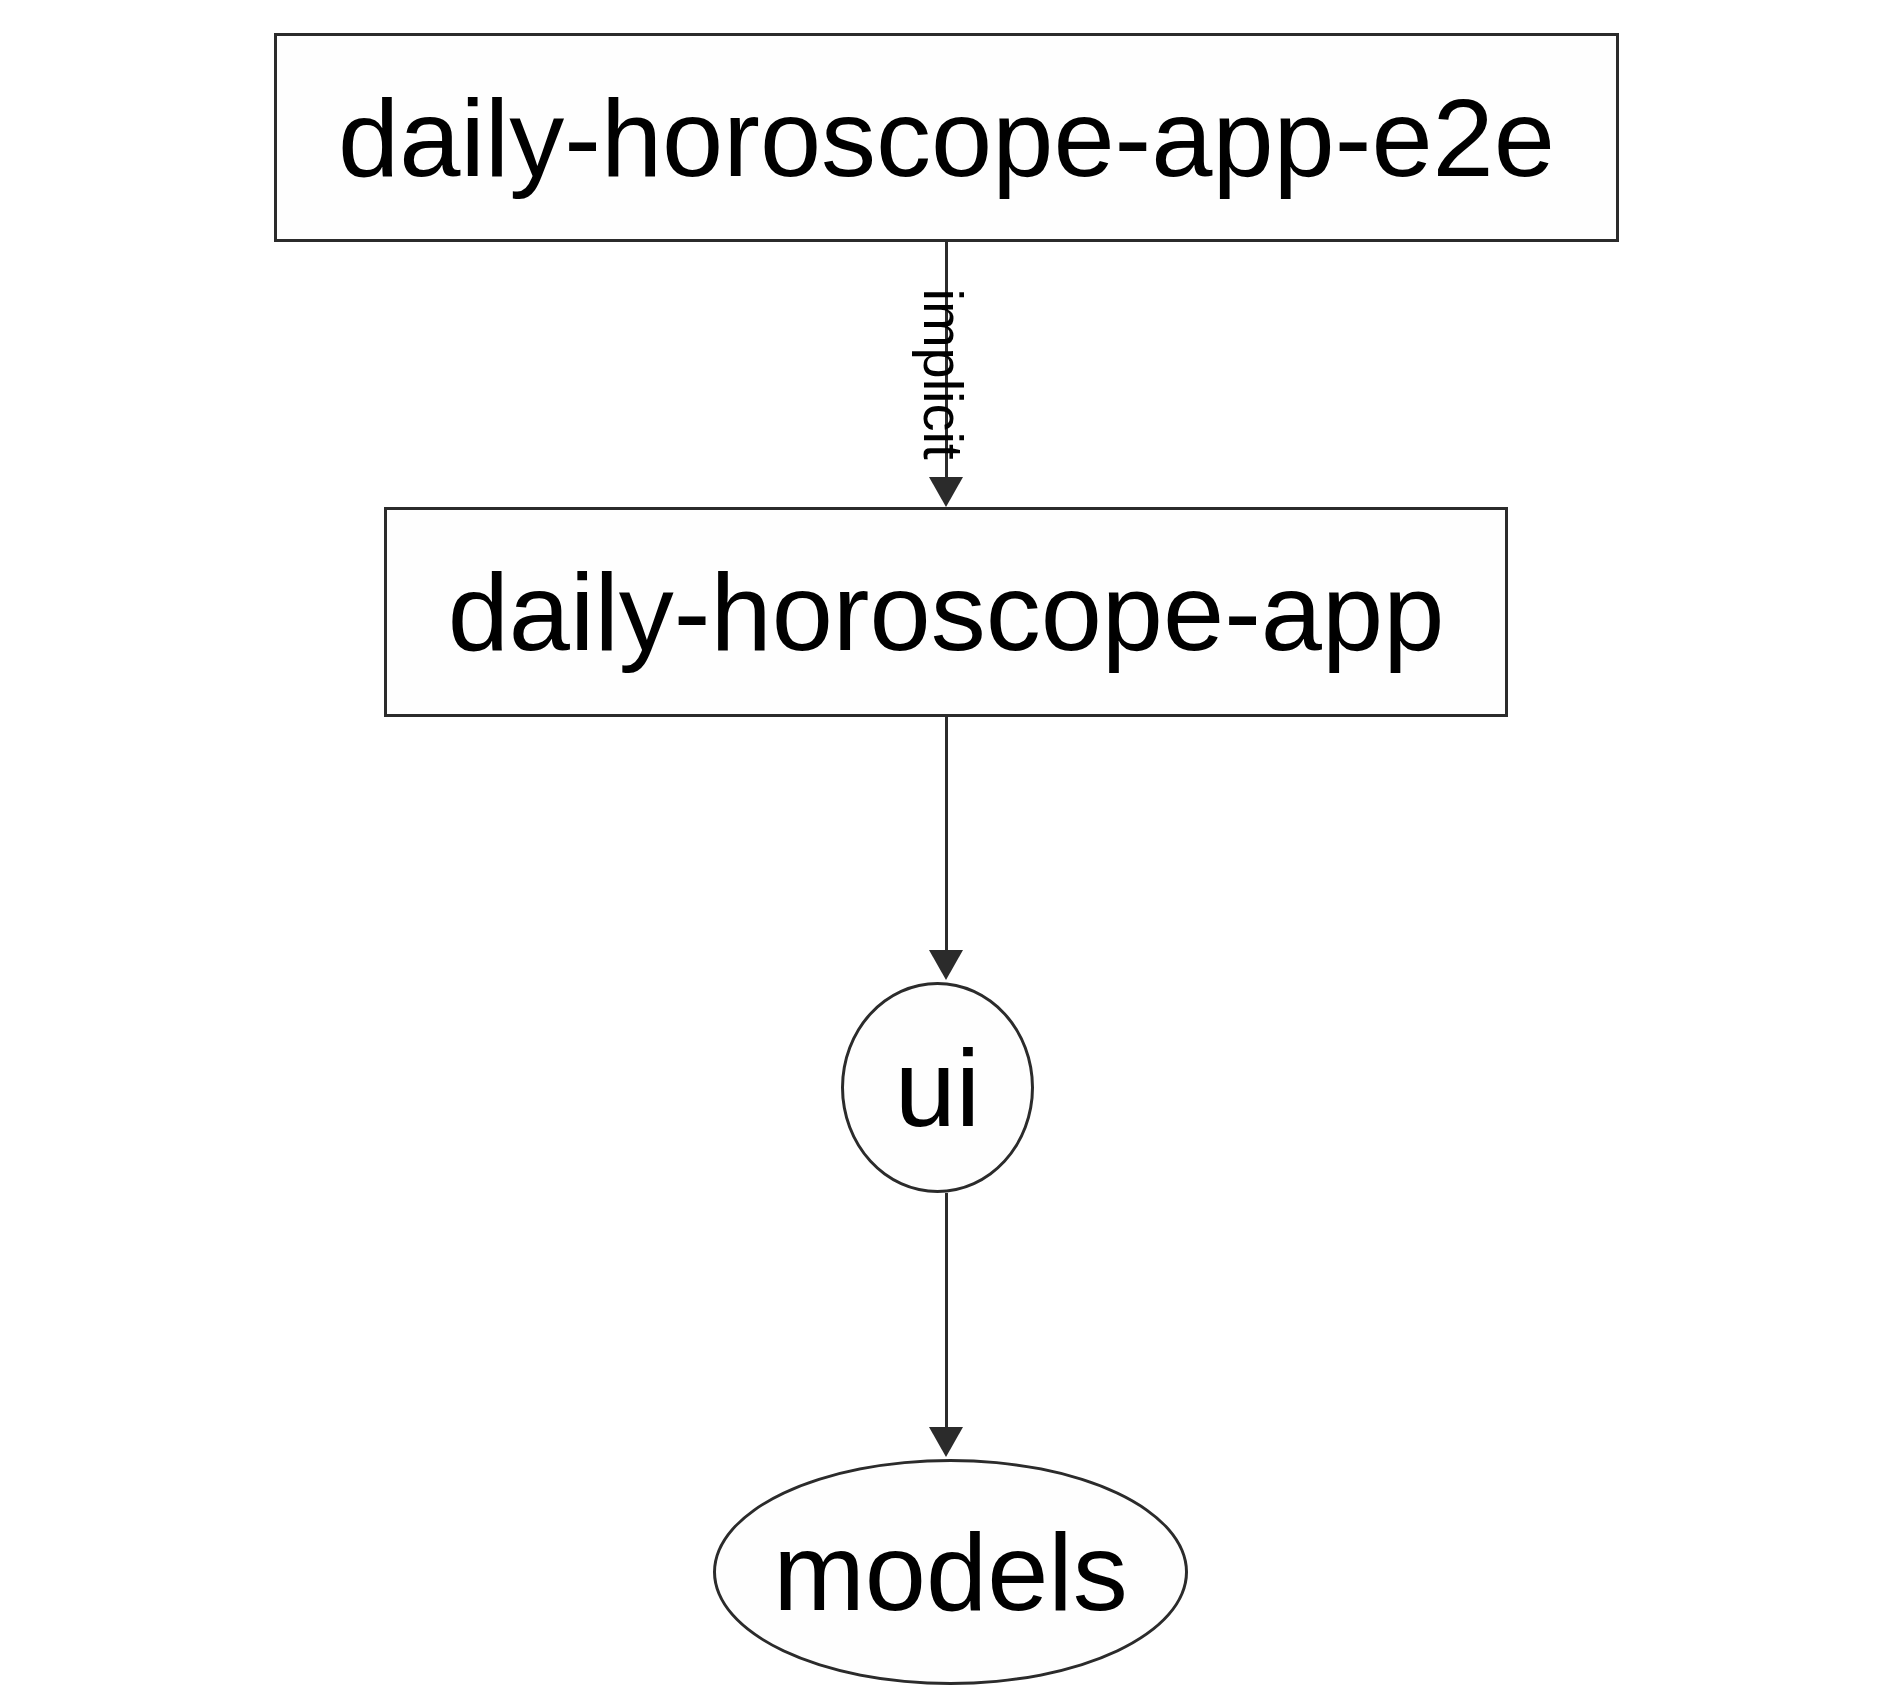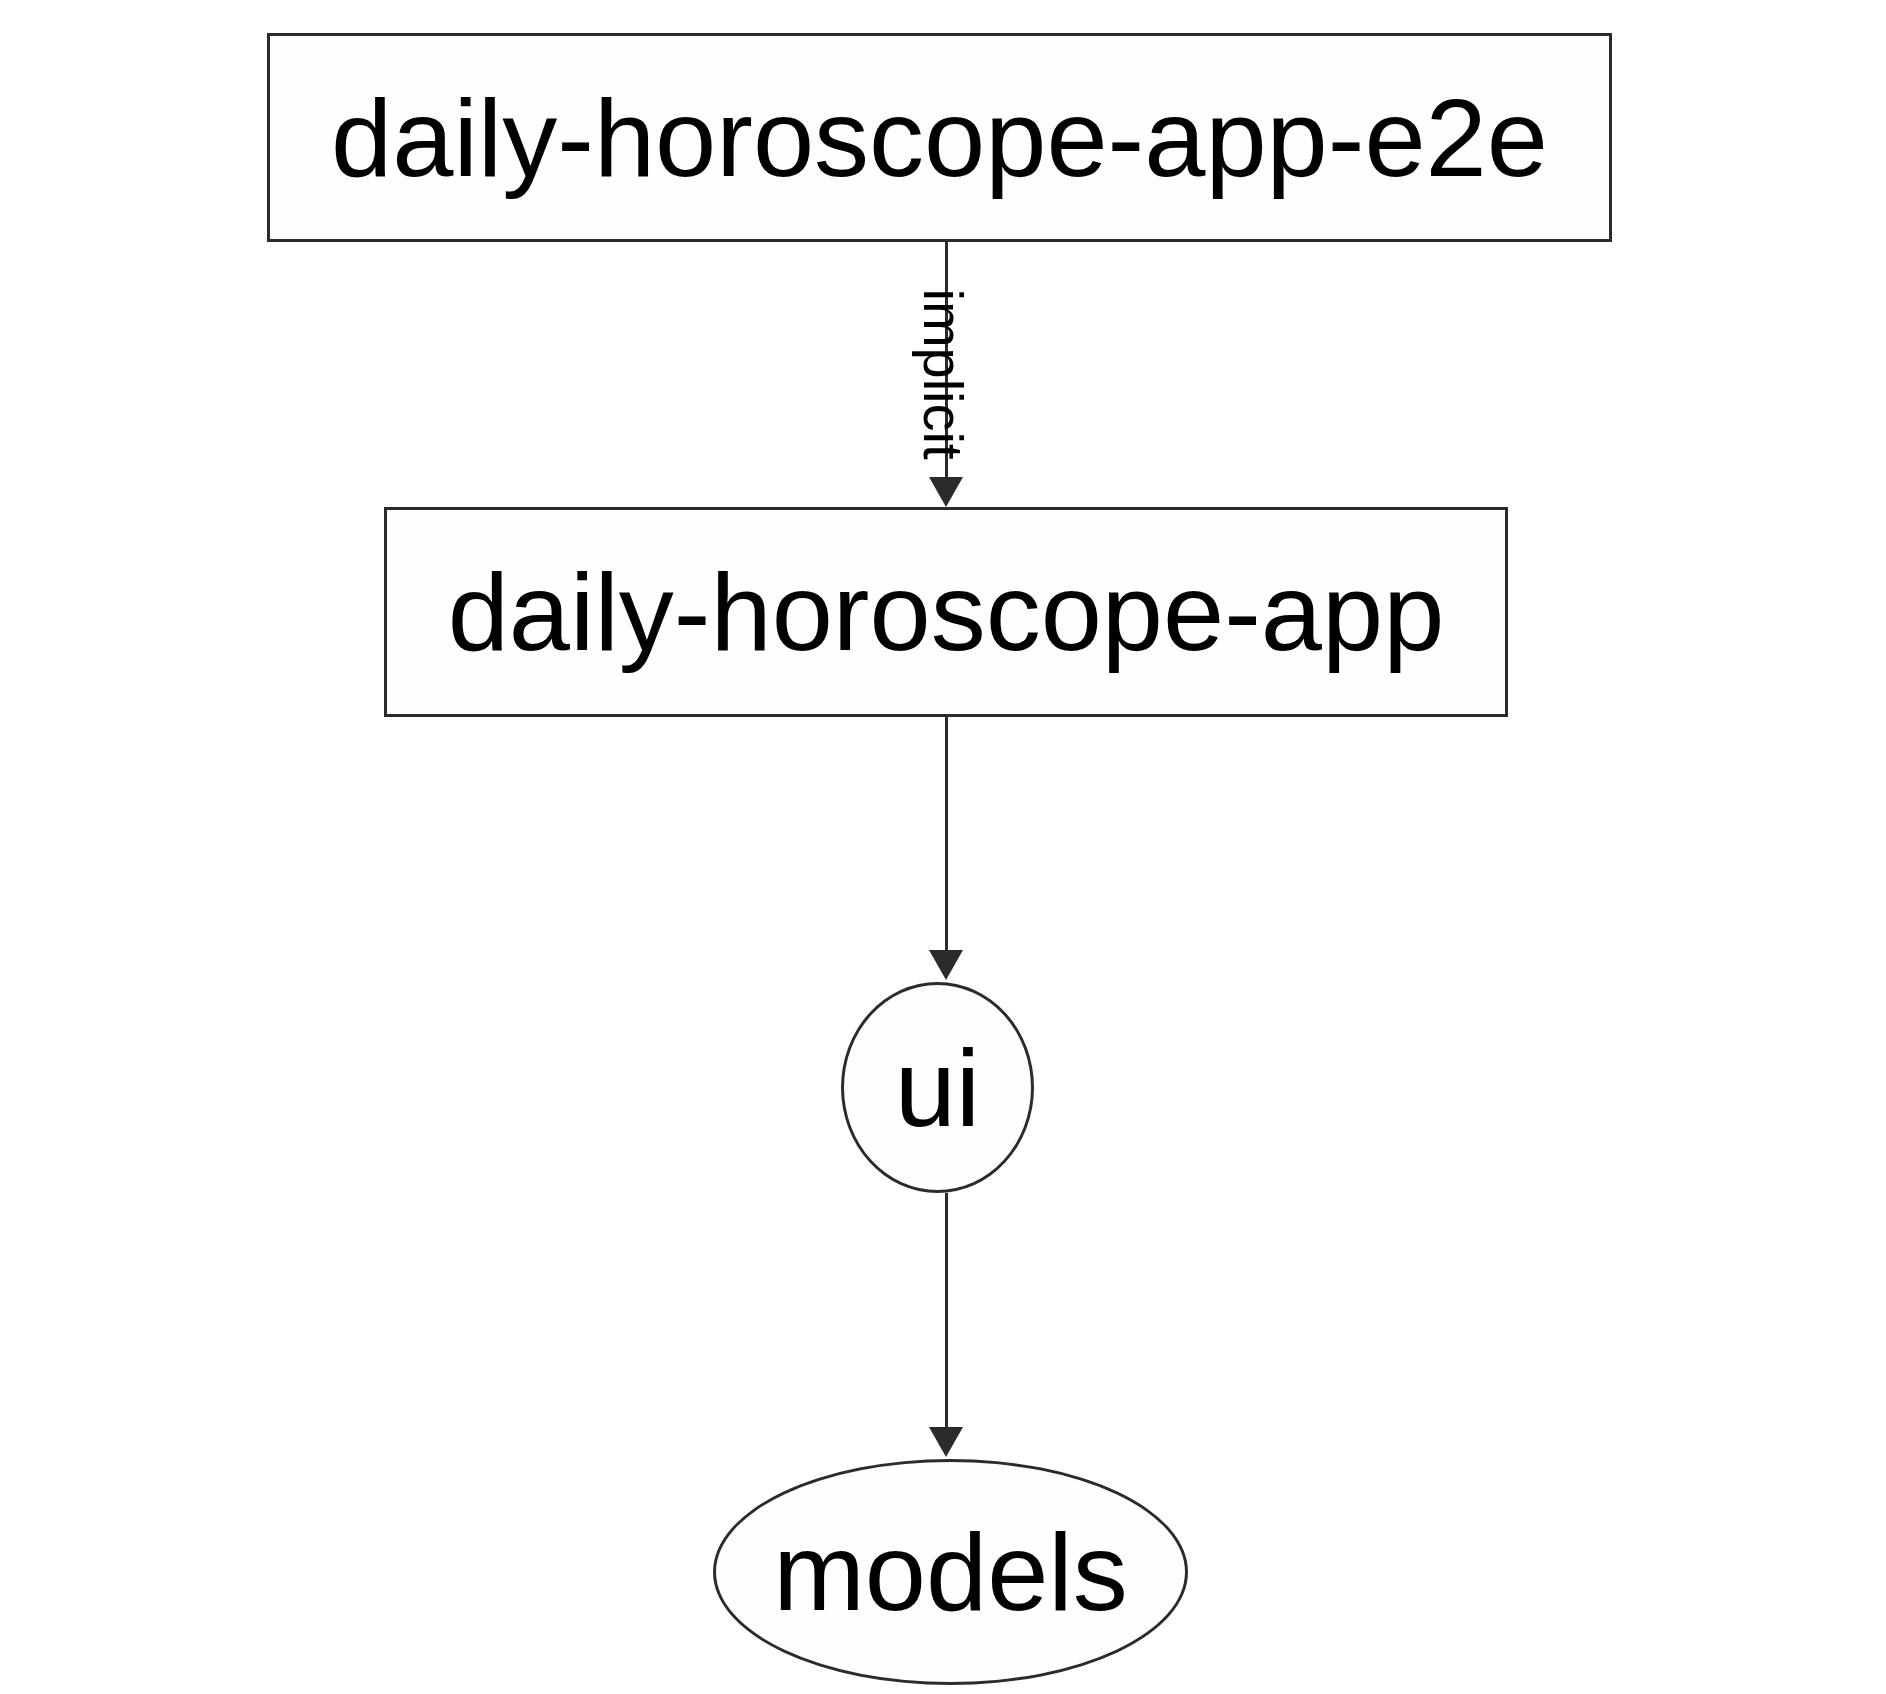--- a/index.html
+++ b/index.html
@@ -53,21 +53,21 @@
   }
   .edge-label {
     position: absolute;
     font-size: 56px;
     color: #000000;
     white-space: nowrap;
     line-height: 1;
     transform: translate(-50%, -50%) rotate(90deg);
   }
   
-  .n-e2e    { left: 267px; top: 33px;   width: 1345px; height: 209px; }
+  .n-e2e    { left: 274px; top: 33px;   width: 1345px; height: 209px; }
   .n-app    { left: 384px; top: 507px;  width: 1124px; height: 210px; }
   .n-ui     { left: 841px; top: 982px;  width: 193px;  height: 211px; }
   .n-models { left: 713px; top: 1459px; width: 475px;  height: 226px; align-items: center; }
   
   .e1-line { left: 945px; top: 242px;  height: 237px; }
   .e1-head { left: 929px; top: 477px; }
   .e1-label { left: 943px; top: 374px; }
   .e2-line { left: 945px; top: 717px;  height: 236px; }
   .e2-head { left: 929px; top: 950px; }
   .e3-line { left: 945px; top: 1193px; height: 237px; }

